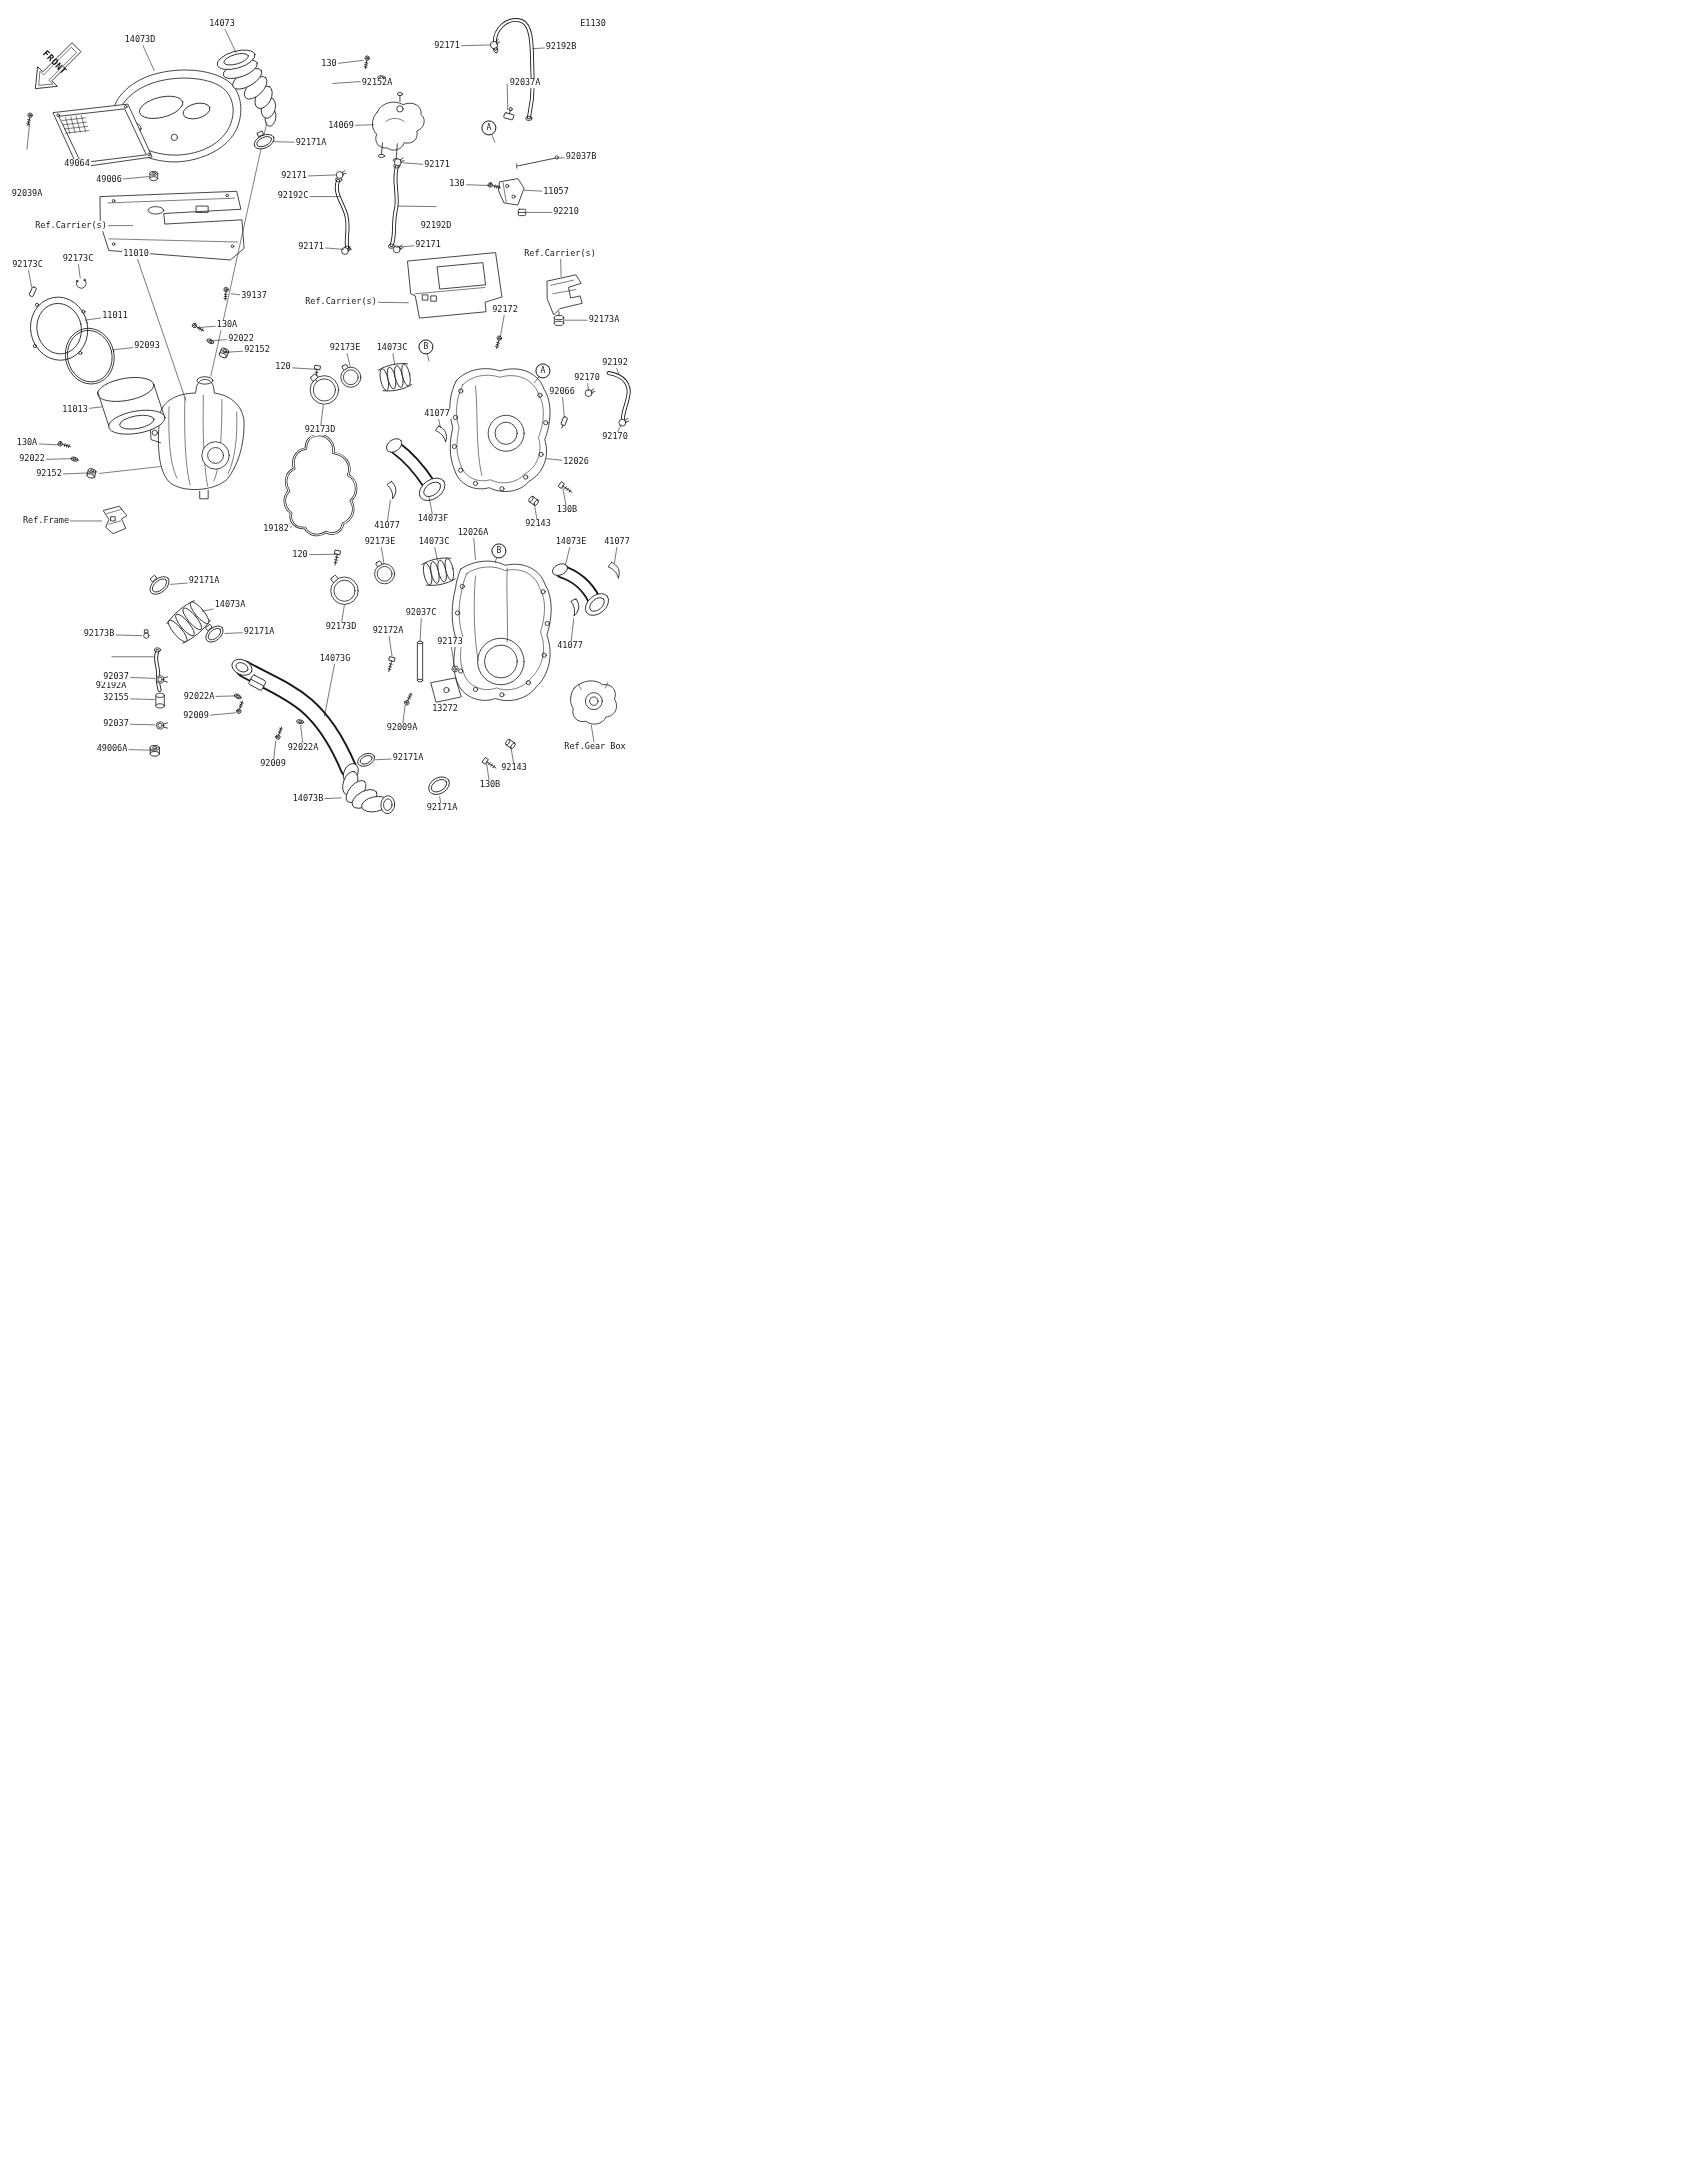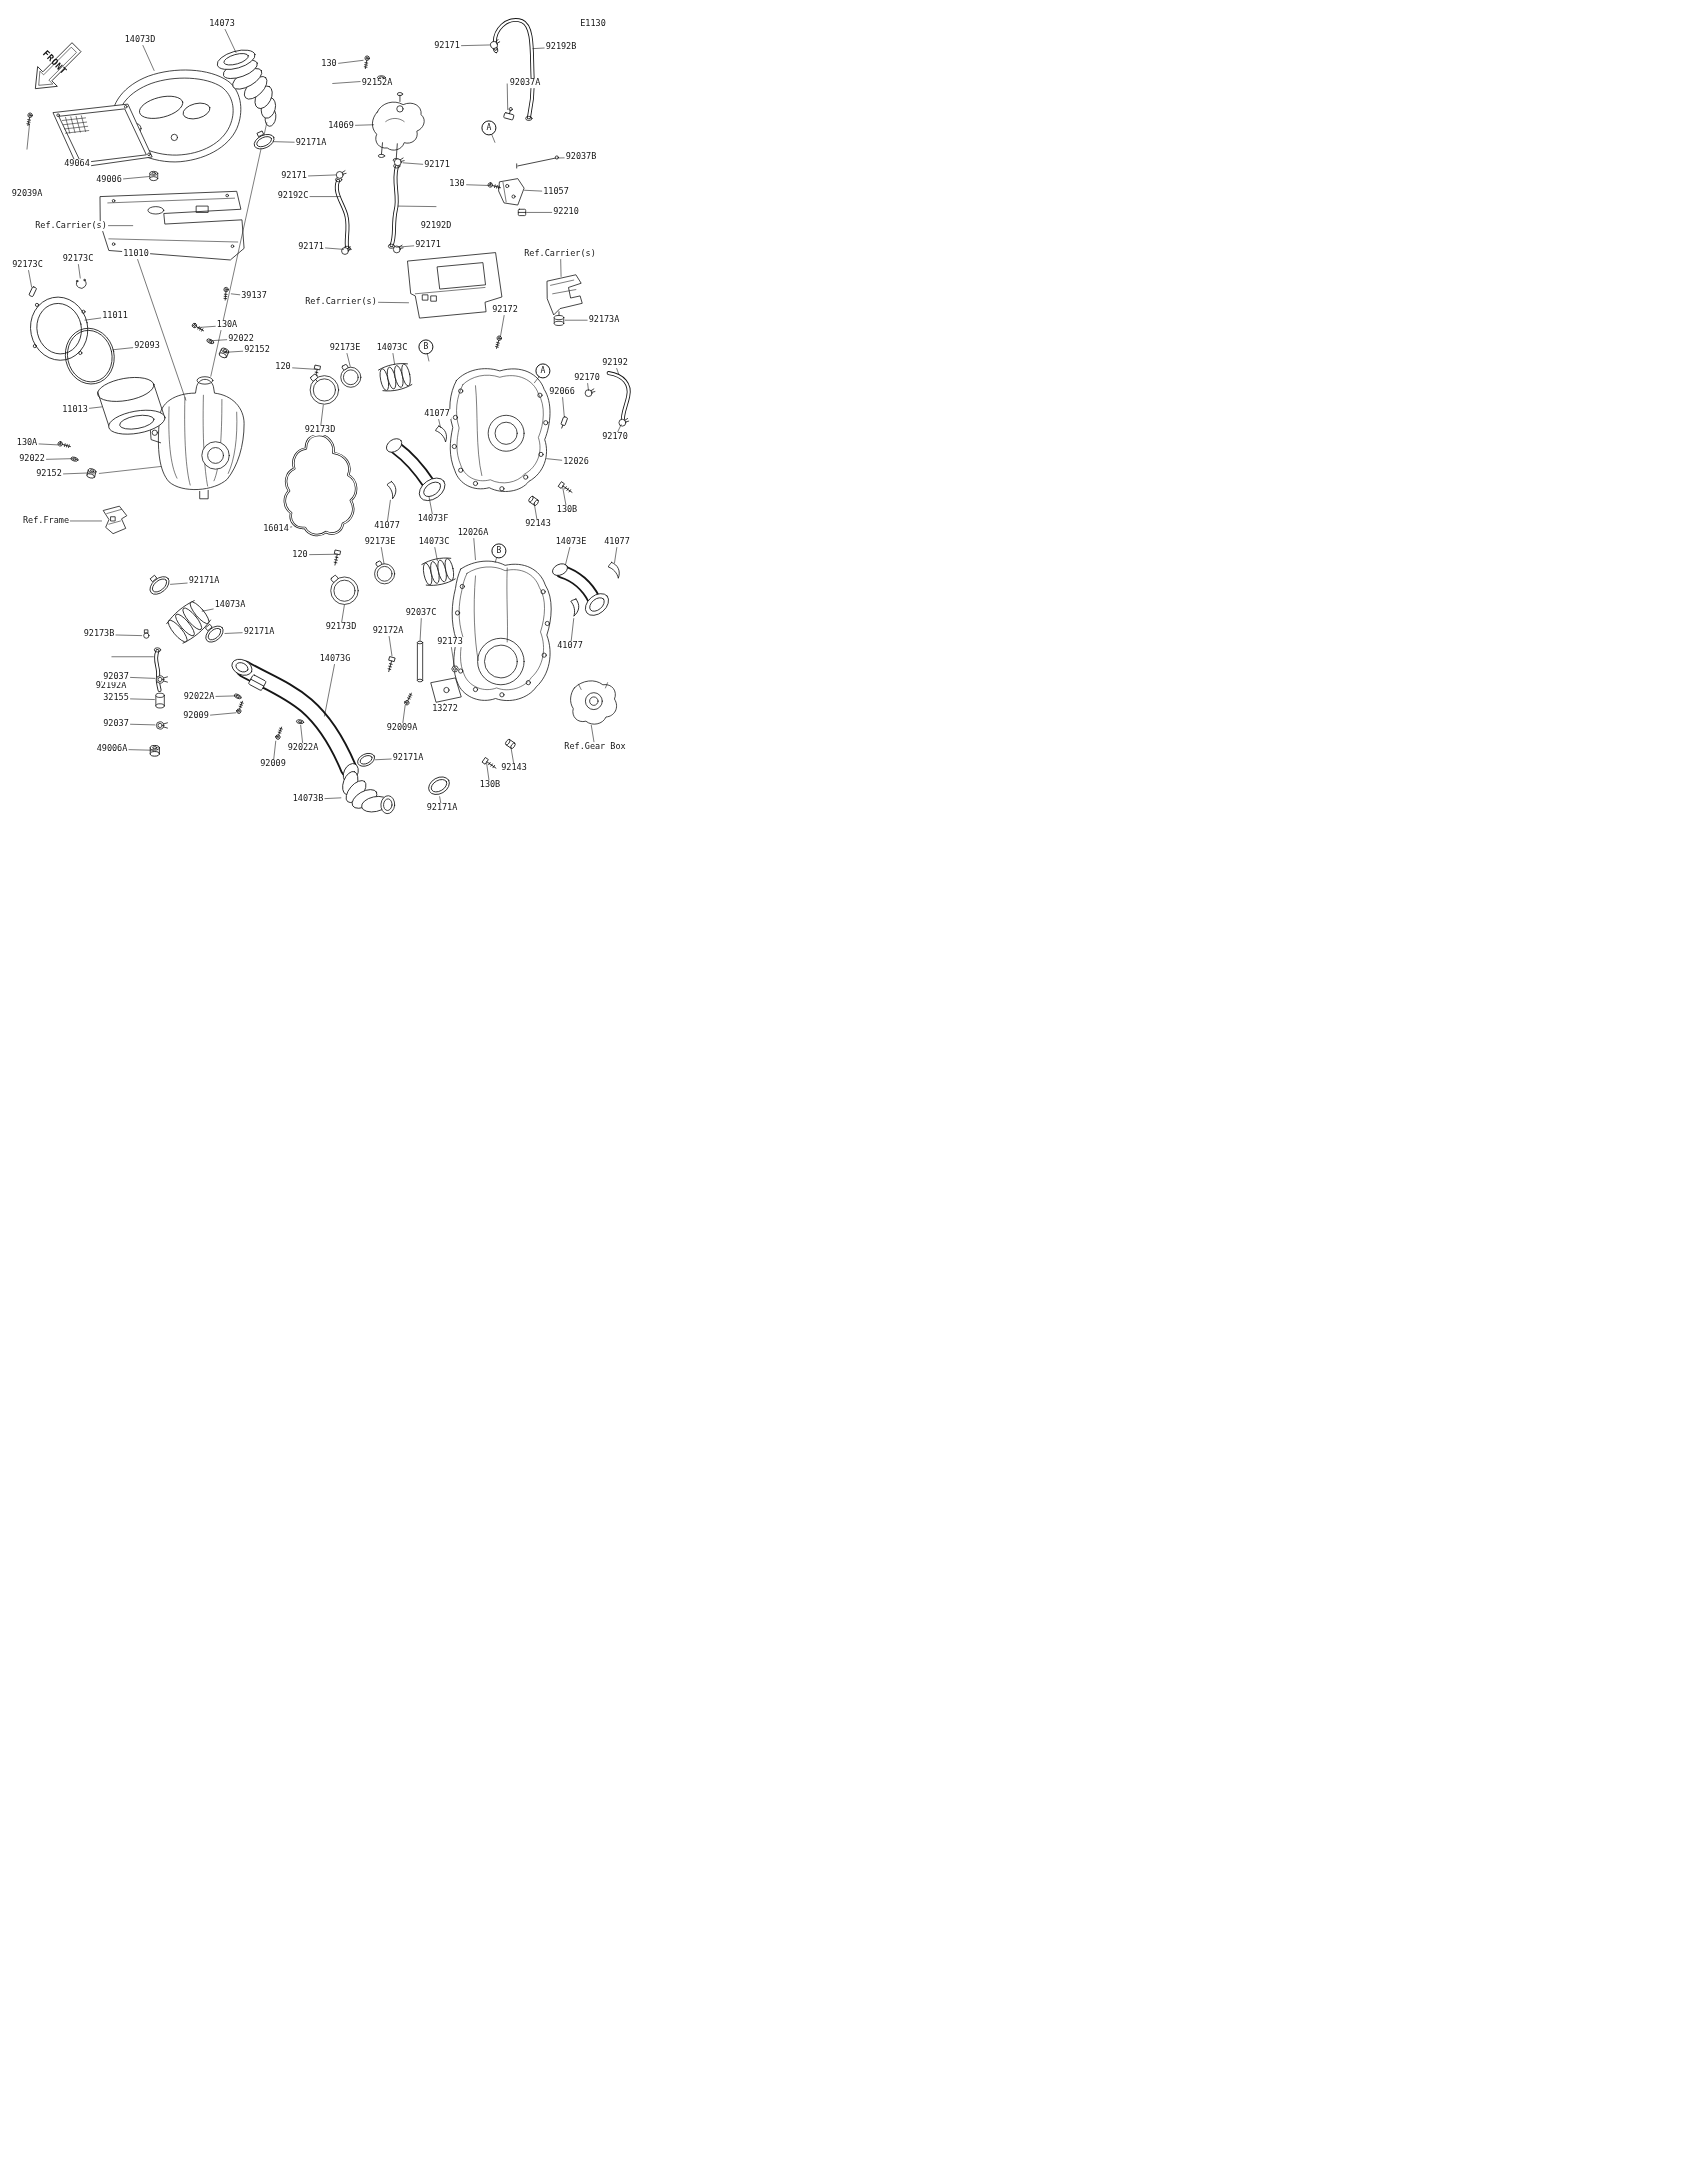--- a/index.html
+++ b/index.html
@@ -640,21 +640,21 @@
       <div class="part-label" style="left: 437px; top: 414px;">41077</div>
       <div class="part-label" style="left: 576px; top: 462px;">12026</div>
       <div class="part-label" style="left: 27px; top: 443px;">130A</div>
       <div class="part-label" style="left: 32px; top: 459px;">92022</div>
       <div class="part-label" style="left: 49px; top: 474px;">92152</div>
       <div class="part-label" style="left: 615px; top: 437px;">92170</div>
       <div class="part-label" style="left: 433px; top: 519px;">14073F</div>
       <div class="part-label" style="left: 567px; top: 510px;">130B</div>
       <div class="part-label" style="left: 538px; top: 524px;">92143</div>
       <div class="part-label" style="left: 46px; top: 521px;">Ref.Frame</div>
-      <div class="part-label" style="left: 276px; top: 529px;">16014</div>
+      <div class="part-label" style="left: 276px; top: 529px;">19182</div>
       <div class="part-label" style="left: 387px; top: 526px;">41077</div>
       <div class="part-label" style="left: 380px; top: 542px;">92173E</div>
       <div class="part-label" style="left: 434px; top: 542px;">14073C</div>
       <div class="part-label" style="left: 473px; top: 533px;">12026A</div>
       <div class="part-label" style="left: 571px; top: 542px;">14073E</div>
       <div class="part-label" style="left: 617px; top: 542px;">41077</div>
       <div class="part-label" style="left: 300px; top: 555px;">120</div>
       <div class="part-label" style="left: 204px; top: 581px;">92171A</div>
       <div class="part-label" style="left: 230px; top: 605px;">14073A</div>
       <div class="part-label" style="left: 99px; top: 634px;">92173B</div>

